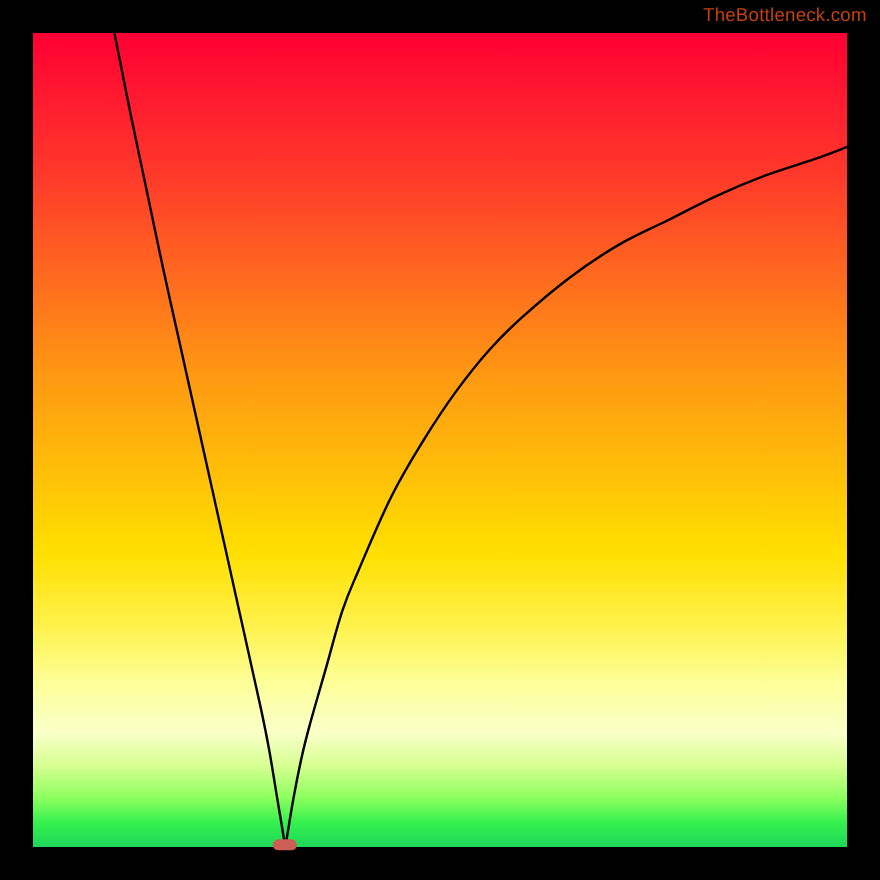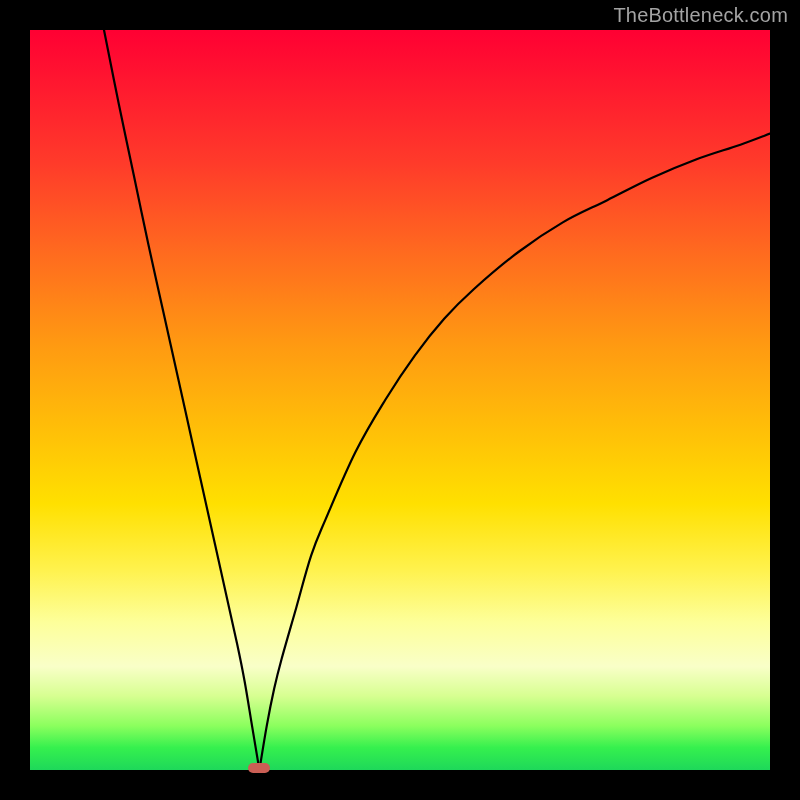--- a/index.html
+++ b/index.html
@@ -41,22 +41,22 @@
       #d7ff91 90%,
       #8cff5e 94%,
       #35f04e 97%,
       #1ed85a 100%
     );
   }
   .watermark {
     position: absolute;
     top: 4px;
     right: 12px;
-    color: #a3a3a3;
-    font-size: 20px;
+    color: #c2410c;
+    font-size: 17px;
     font-weight: 500;
     letter-spacing: 0.2px;
     user-select: none;
   }
   svg.curve {
     position: absolute;
     top: 0;
     left: 0;
     width: 740px;
     height: 740px;

